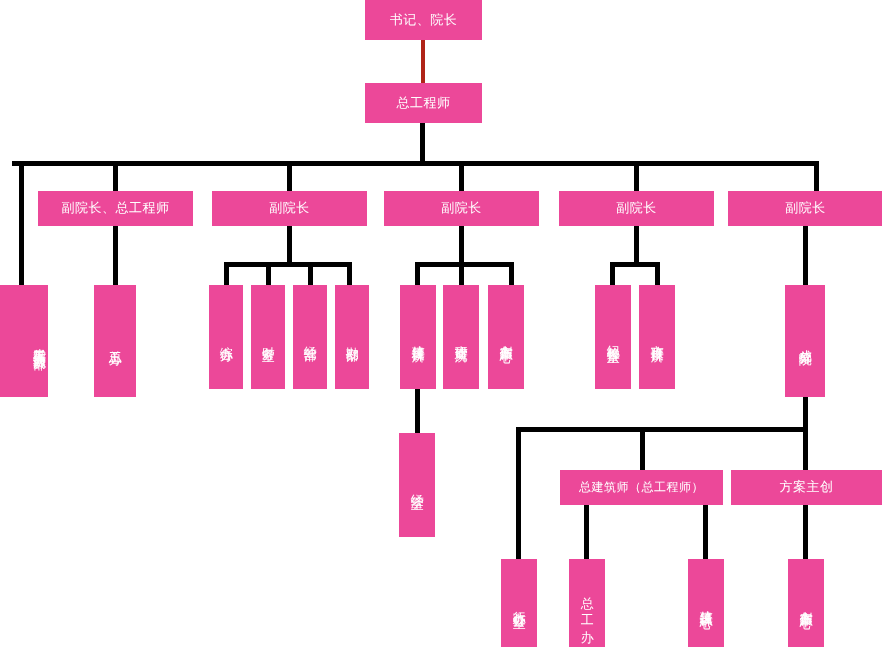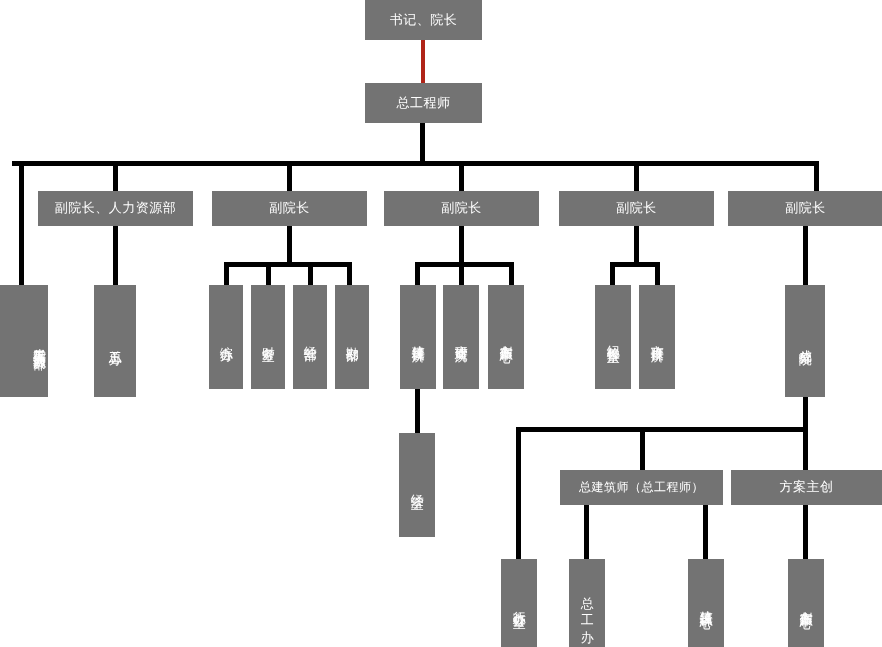--- a/index.html
+++ b/index.html
@@ -14,21 +14,21 @@
   }
   #chart {
     position: relative;
     width: 882px;
     height: 647px;
     background: #ffffff;
     overflow: hidden;
   }
   .node {
     position: absolute;
-    background: #737373;
+    background: #ec4899;
     color: #ffffff;
     display: flex;
     align-items: center;
     justify-content: center;
     text-align: center;
     z-index: 2;
   }
   .node.h {
     font-size: 13px;
     line-height: 1.3;
@@ -88,21 +88,21 @@
 
   <div class="line" style="left:19px; top:161px; width:5px; height:124px;"></div>
 
   <div class="line" style="left:113px; top:161px; width:5px; height:30px;"></div>
   <div class="line" style="left:287px; top:161px; width:5px; height:30px;"></div>
   <div class="line" style="left:459px; top:161px; width:5px; height:30px;"></div>
   <div class="line" style="left:634px; top:161px; width:5px; height:30px;"></div>
   <div class="line" style="left:814px; top:161px; width:5px; height:30px;"></div>
 
   <div class="node h" style="left:38px; top:191px; width:155px; height:35px;">
-    <span>副院长、人力资源部</span>
+    <span>副院长、总工程师</span>
   </div>
   <div class="node h" style="left:212px; top:191px; width:155px; height:35px;">
     <span>副院长</span>
   </div>
   <div class="node h" style="left:384px; top:191px; width:155px; height:35px;">
     <span>副院长</span>
   </div>
   <div class="node h" style="left:559px; top:191px; width:155px; height:35px;">
     <span>副院长</span>
   </div>

